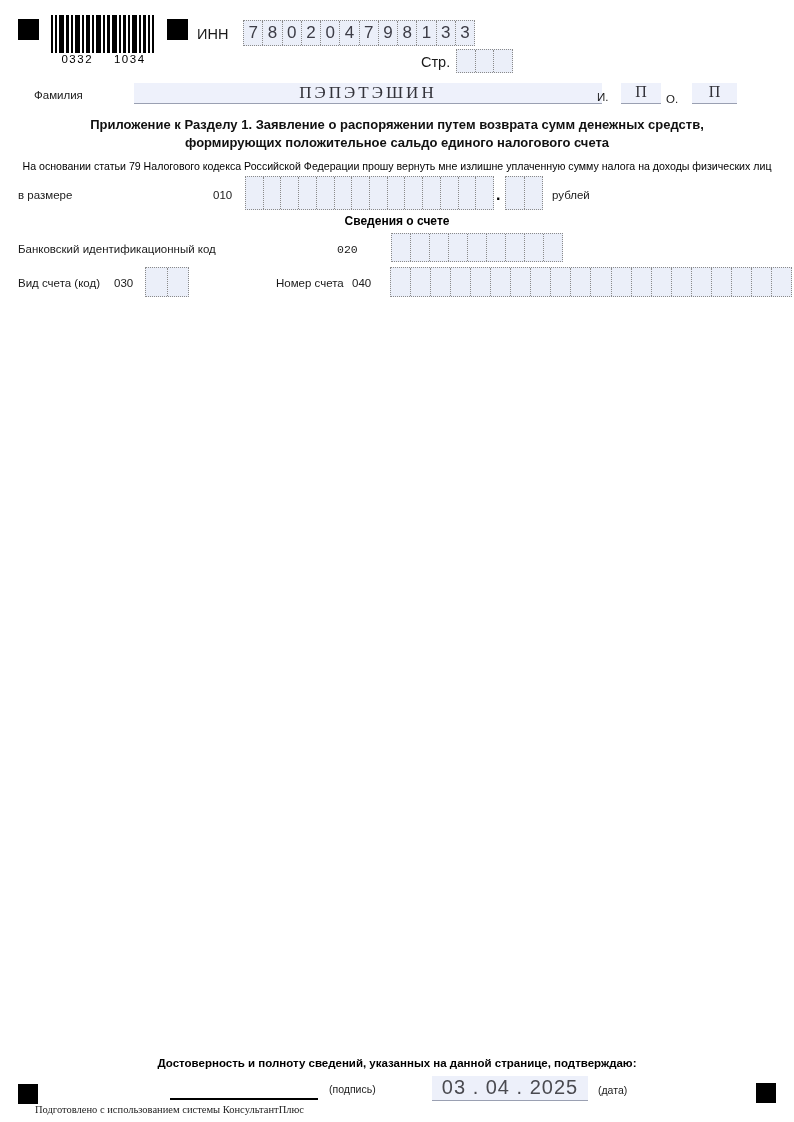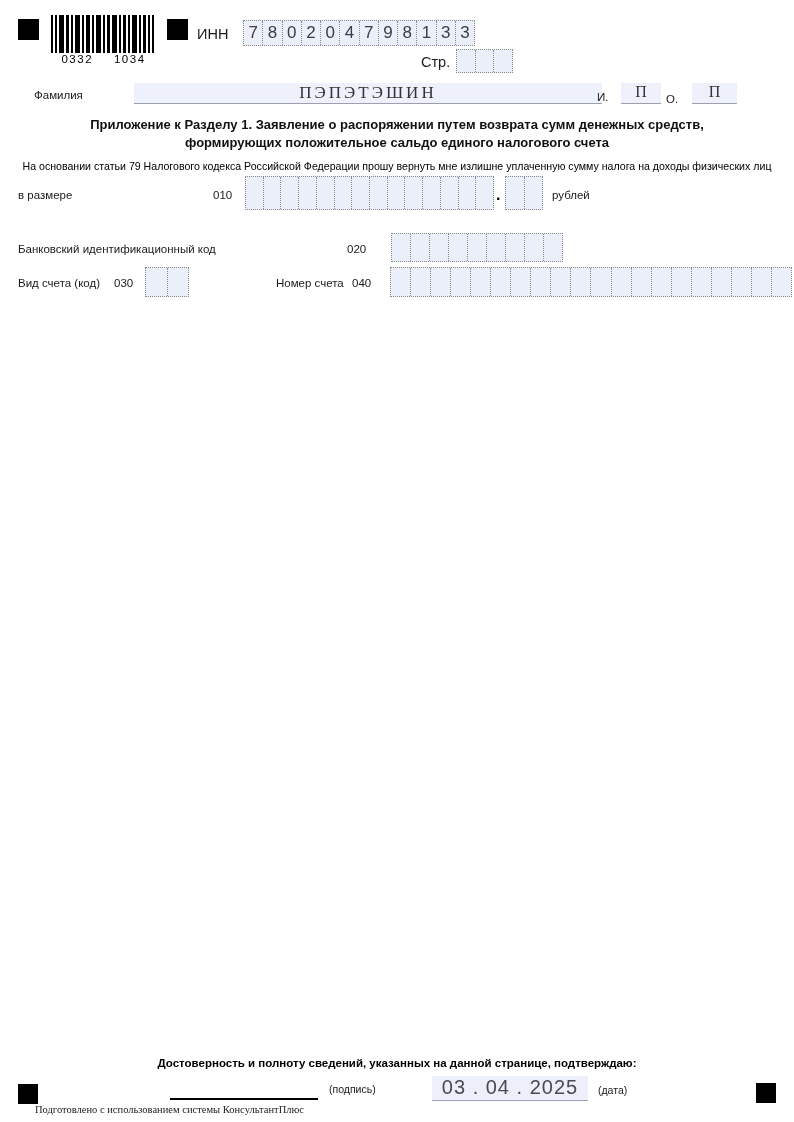--- a/index.html
+++ b/index.html
@@ -128,23 +128,24 @@
       <span class="cell"></span>
       <span class="cell"></span>
     </div>
   <div class="abs" style="left:496px;top:186px;font-size:16px;font-weight:bold;">.</div>
   <div class="cells" style="left:505px;top:176px;width:38px;height:34px;">
       <span class="cell"></span>
       <span class="cell"></span>
     </div>
   <div class="lbl" style="left:552px;top:189px;">рублей</div>
 
+  <div class="center-line" style="top:214px;font-size:12px;font-weight:bold;">Сведения о счете</div>
 
   <div class="lbl" style="left:18px;top:243px;">Банковский идентификационный код</div>
-  <div class="code" style="left:347px;top:243px;">020</div>
+  <div class="code" style="left:337px;top:243px;font-family:Liberation Mono, monospace;">020</div>
   <div class="cells" style="left:391px;top:233px;width:172px;height:29px;">
       <span class="cell"></span>
       <span class="cell"></span>
       <span class="cell"></span>
       <span class="cell"></span>
       <span class="cell"></span>
       <span class="cell"></span>
       <span class="cell"></span>
       <span class="cell"></span>
       <span class="cell"></span>

